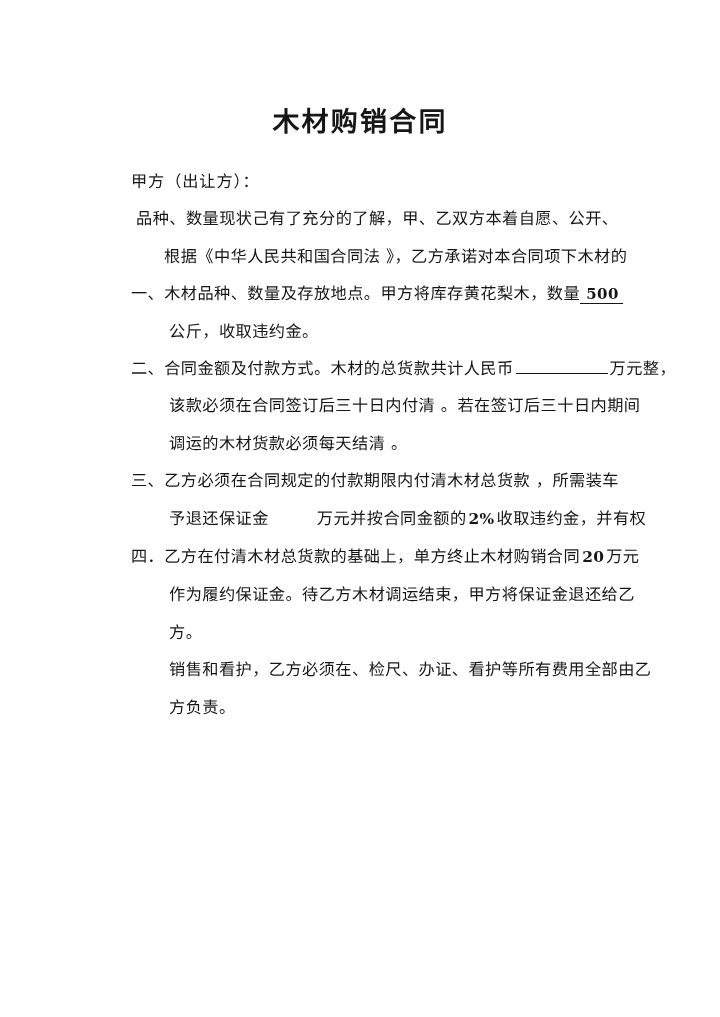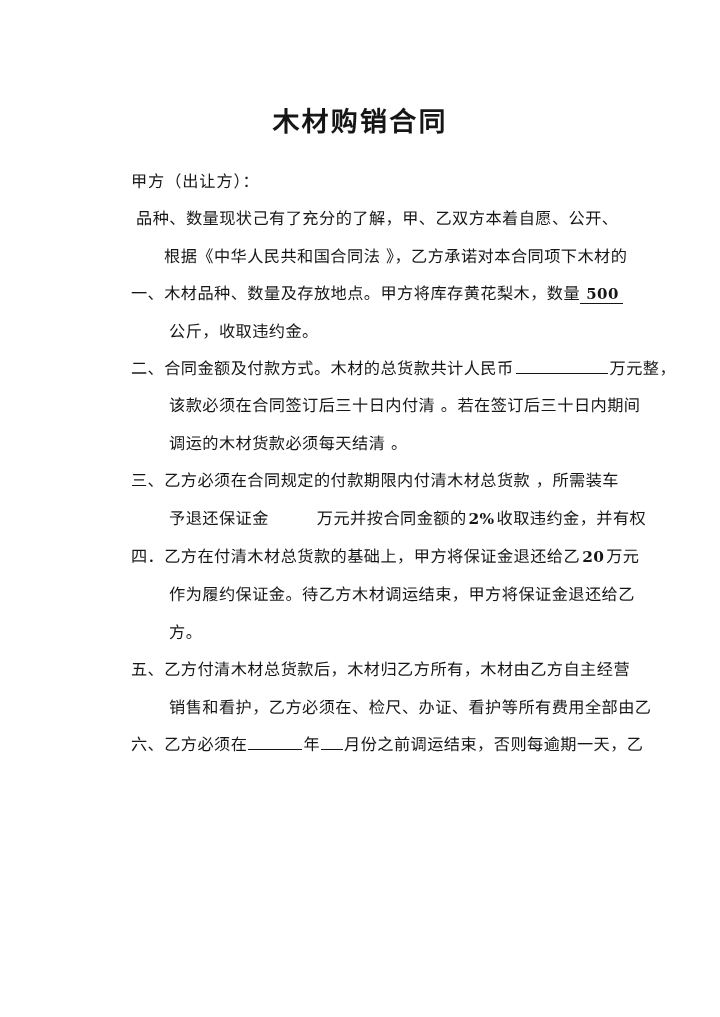--- a/index.html
+++ b/index.html
@@ -133,28 +133,23 @@
     <div class="line indent-clause">调运的木材货款必须每天结清 。</div>
 
     <div class="line">
       <span class="num">三、</span><span>乙方必须在合同规定的付款期限内付清木材总货款 ，所需装车</span>
     </div>
     <div class="line indent-clause">
       <span>予退还保证金</span><span class="space-blank"></span><span>万元并按合同金额的</span><span class="lat">2%</span><span>收取违约金，并有权</span>
     </div>
 
     <div class="line">
-      <span class="num">四．</span><span>乙方在付清木材总货款的基础上，甲方将保证金退还给乙</span><span class="lat">20</span><span>万元</span>
+      <span class="num">四．</span><span>乙方在付清木材总货款的基础上，单方终止木材购销合同</span><span class="lat">20</span><span>万元</span>
     </div>
     <div class="line indent-clause">作为履约保证金。待乙方木材调运结束，甲方将保证金退还给乙</div>
     <div class="line indent-clause">方。</div>
 
-    <div class="line">
-      <span class="num">五、</span><span>乙方付清木材总货款后，木材归乙方所有，木材由乙方自主经营</span>
-    </div>
     <div class="line indent-clause">销售和看护，乙方必须在、检尺、办证、看护等所有费用全部由乙</div>
+    <div class="line indent-clause">方负责。</div>
 
-    <div class="line">
-      <span class="num">六、</span><span>乙方必须在</span><span class="fill w-year"></span><span>年</span><span class="fill w-month"></span><span>月份之前调运结束，否则每逾期一天，乙</span>
-    </div>
 
   </div>
 </div>
 
 </body></html>

